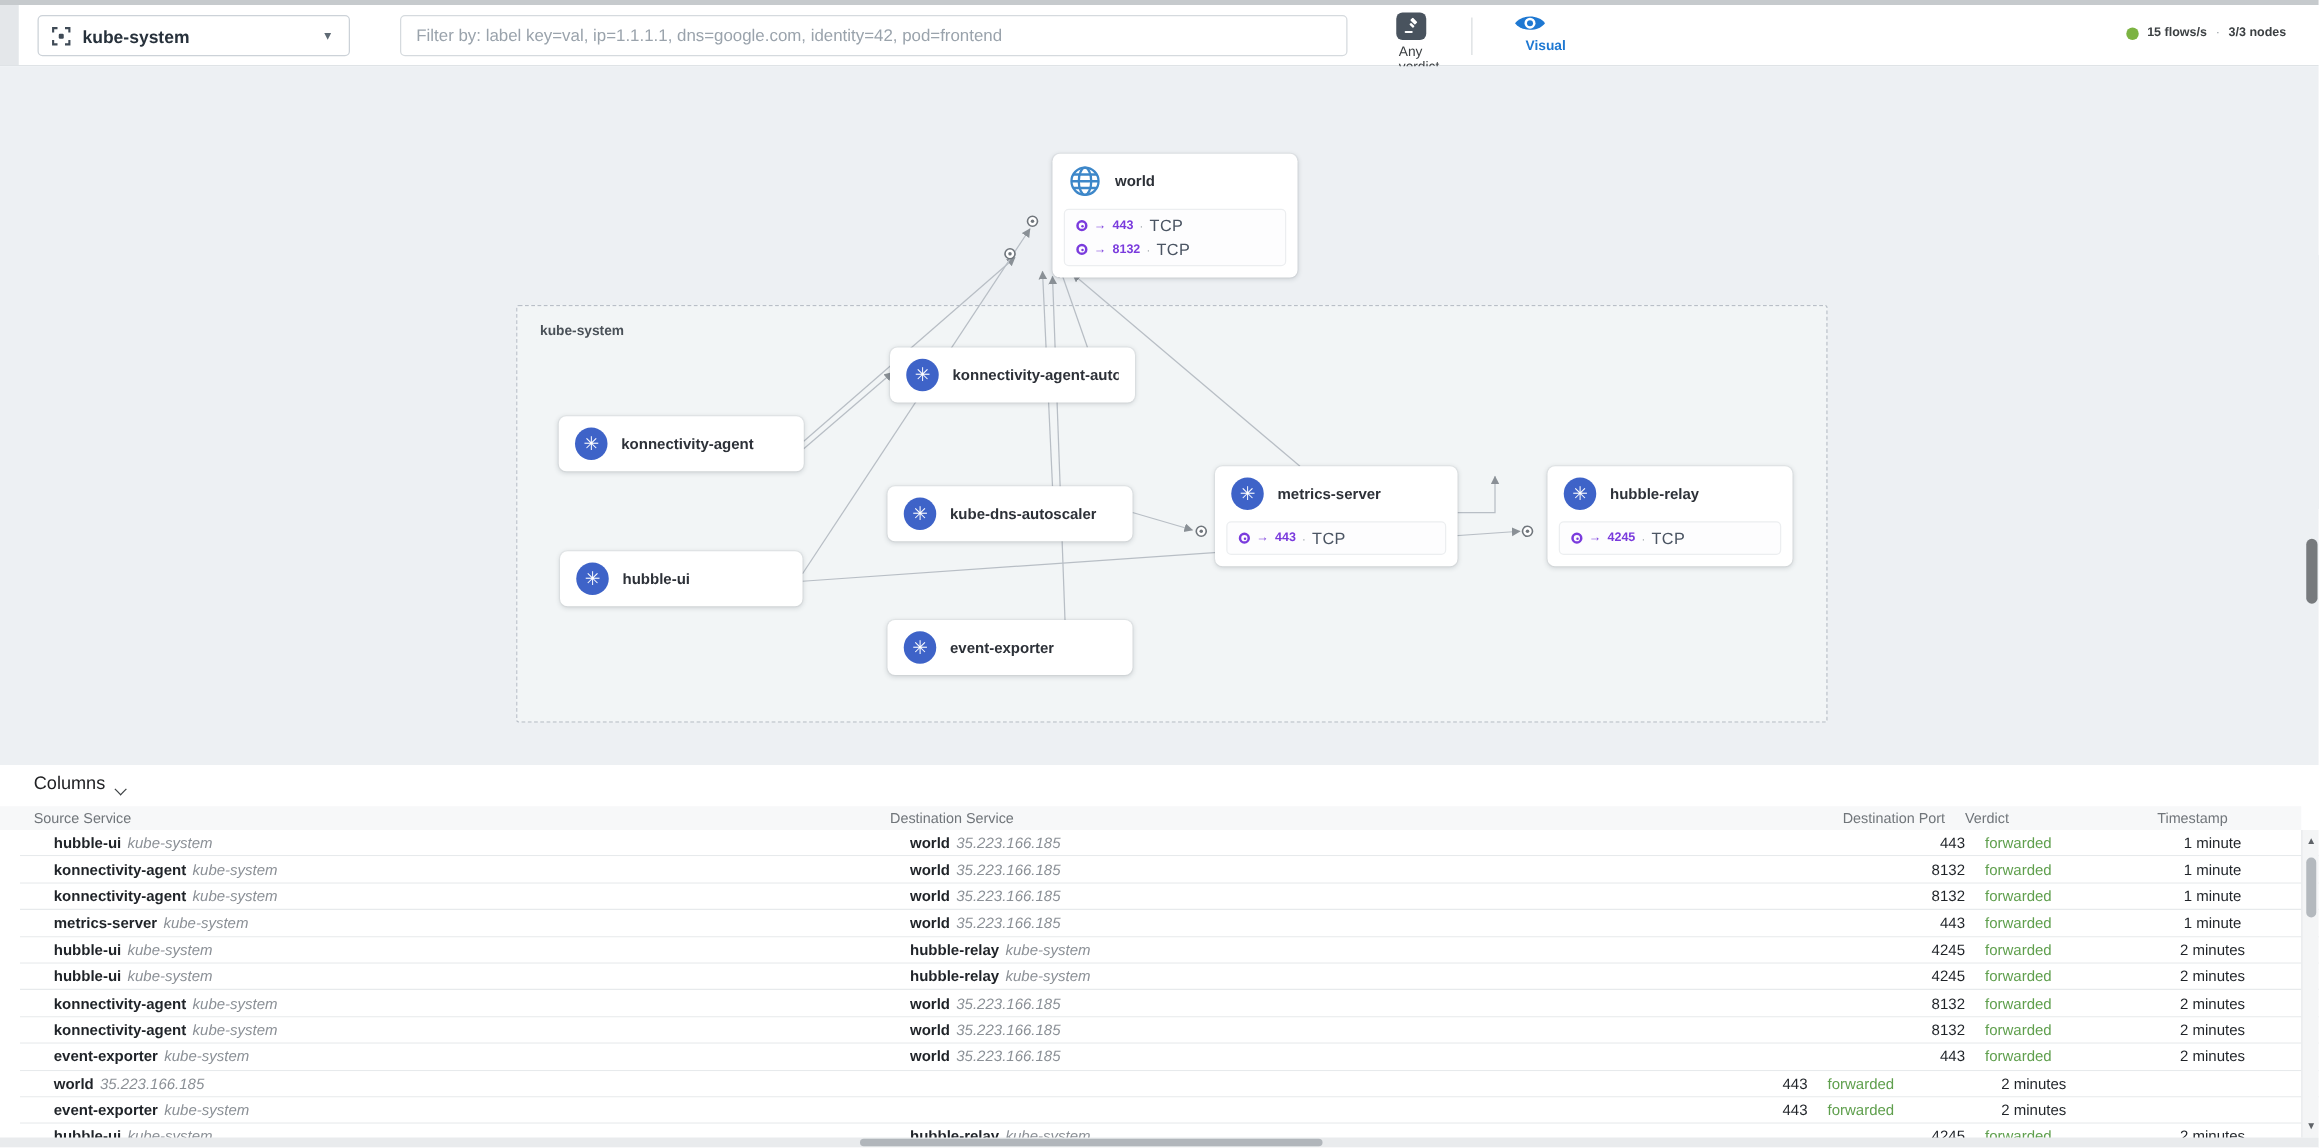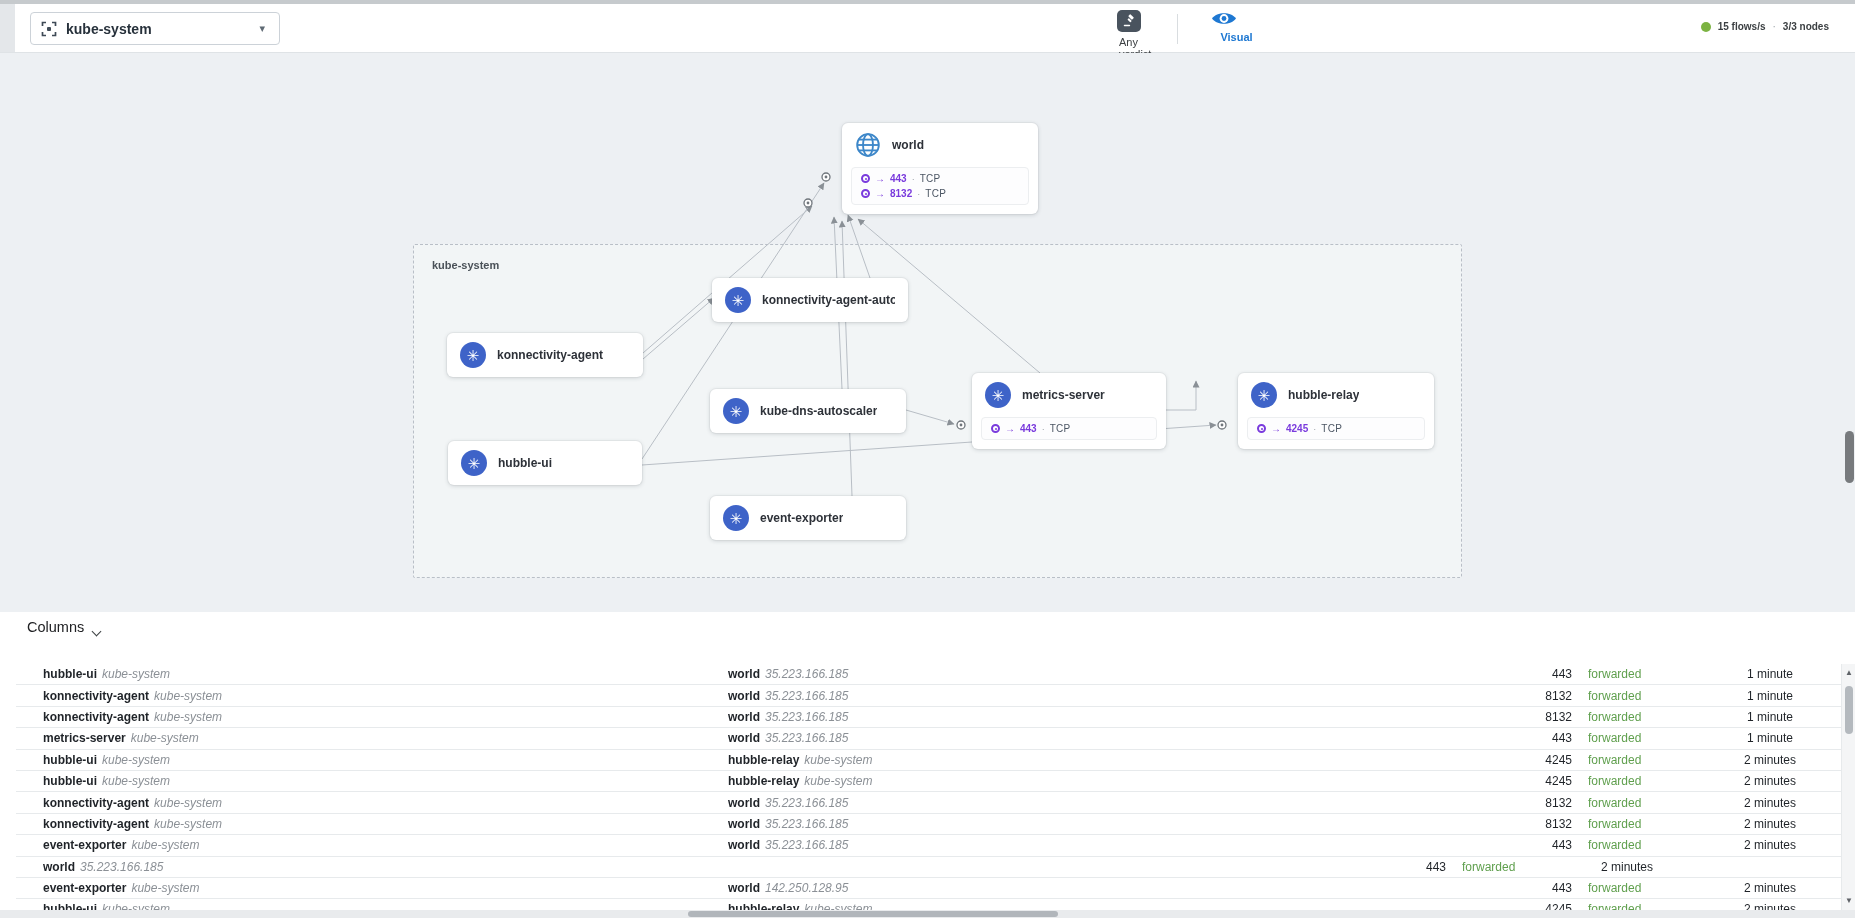--- a/index.html
+++ b/index.html
@@ -52,21 +52,21 @@
   .ports { margin:0 9px 9px 9px; border:1px solid #eceef0; border-radius:4px;
     background:#fdfdfe; padding:3px 0; }
   .port-row { display:flex; align-items:center; gap:5px; padding:2px 9px; }
   .ring { width:9px; height:9px; border:2px solid #7a3bdd; border-radius:50%;
     position:relative; flex:0 0 9px; }
   .ring::after { content:""; position:absolute; left:1.5px; top:1.5px; width:2px; height:2px;
     border-radius:50%; background:#7a3bdd; }
   .port-arrow { color:#7a3bdd; font-size:10px; line-height:1; }
   .port-num { color:#7a3bdd; font-size:10px; font-weight:bold; }
   .port-dot { color:#9aa0a6; font-size:9px; }
-  .port-proto { color:#4b5563; font-size:10px; letter-spacing:.3px; }
+  .port-proto { color:#4b5563; font-size:13px; letter-spacing:.3px; }
   #map-scrollbar { position:absolute; right:1px; top:378px; width:9px; height:52px;
     background:#4f5356; border-radius:5px; opacity:.75; z-index:3; }
 
   
   #flows { position:absolute; left:0; top:612px; width:1855px; height:306px; background:#fff; }
   #columns-btn { position:absolute; left:27px; top:7px; display:flex; align-items:flex-end;
     gap:9px; font-size:14.5px; color:#202124; cursor:pointer; }
   .chev { width:7px; height:7px; border-right:1.6px solid #3c4043; border-bottom:1.6px solid #3c4043;
     transform:rotate(45deg); margin-top:-4px; }
   .frow { display:grid; grid-template-columns:685px 718px 126px 110px 176px;
@@ -111,20 +111,21 @@
             <path d="M11,1.5 H14.5 V5"></path>
           <path d="M14.5,11 V14.5 H11"></path>
             <path d="M5,14.5 H1.5 V11"></path>
         </g>
         <rect x="6" y="6" width="4" height="4" rx="1" fill="#3f4a56"></rect>
       </svg>
       <span class="ns-label">kube-system</span>
       <span class="caret">▾</span>
     </div>
 
+    <input class="filter-input" type="text" placeholder="Filter by: label key=val, ip=1.1.1.1, dns=google.com, identity=42, pod=frontend" style="">
 
     <div class="tb-toggle" id="verdict-toggle">
       <span class="verdict-icon-box">
         <svg width="14" height="14" viewBox="0 0 24 24">
           <g fill="#fff">
             <rect x="11" y="2.5" width="9" height="5" rx="1" transform="rotate(45 15.5 5)"></rect>
             <rect x="9.5" y="9" width="7" height="3.4" rx="1" transform="rotate(45 13 10.7)"></rect>
             <rect x="3" y="18.5" width="11" height="2.6" rx="1.2"></rect>
           </g>
         </svg>
@@ -278,20 +279,27 @@
       </div>
     <div id="map-scrollbar"></div>
   </div>
 
   <div id="flows">
     <div id="columns-btn">
       <span>Columns</span>
       <span class="chev"></span>
     </div>
 
+    <div id="flows-header" class="frow">
+      <span class="hdr-src">Source Service</span>
+      <span class="hdr-dst">Destination Service</span>
+      <span class="hdr-port">Destination Port</span>
+      <span class="hdr-verdict">Verdict</span>
+      <span class="hdr-time">Timestamp</span>
+    </div>
 
     <div id="flows-body">
         <div class="frow flow-row">
           <span class="cell-src"><span class="svc-name">hubble-ui</span><span class="svc-meta">kube-system</span></span>
           <span class="cell-dst"><span class="svc-name">world</span><span class="svc-meta">35.223.166.185</span></span>
           <span class="cell-port">443</span>
           <span class="cell-verdict">forwarded</span>
           <span class="cell-time">1 minute</span>
         </div>
         <div class="frow flow-row">
@@ -351,21 +359,20 @@
           <span class="cell-time">2 minutes</span>
         </div>
         <div class="frow flow-row">
           <span class="cell-dst"><span class="svc-name">world</span><span class="svc-meta">35.223.166.185</span></span>
           <span class="cell-port">443</span>
           <span class="cell-verdict">forwarded</span>
           <span class="cell-time">2 minutes</span>
         </div>
         <div class="frow flow-row">
           <span class="cell-src"><span class="svc-name">event-exporter</span><span class="svc-meta">kube-system</span></span>
-          <span class="cell-dst"><span class="svc-name">world</span><span class="svc-meta">142.250.128.95</span></span>
           <span class="cell-port">443</span>
           <span class="cell-verdict">forwarded</span>
           <span class="cell-time">2 minutes</span>
         </div>
         <div class="frow flow-row">
           <span class="cell-src"><span class="svc-name">hubble-ui</span><span class="svc-meta">kube-system</span></span>
           <span class="cell-dst"><span class="svc-name">hubble-relay</span><span class="svc-meta">kube-system</span></span>
           <span class="cell-port">4245</span>
           <span class="cell-verdict">forwarded</span>
           <span class="cell-time">2 minutes</span>

